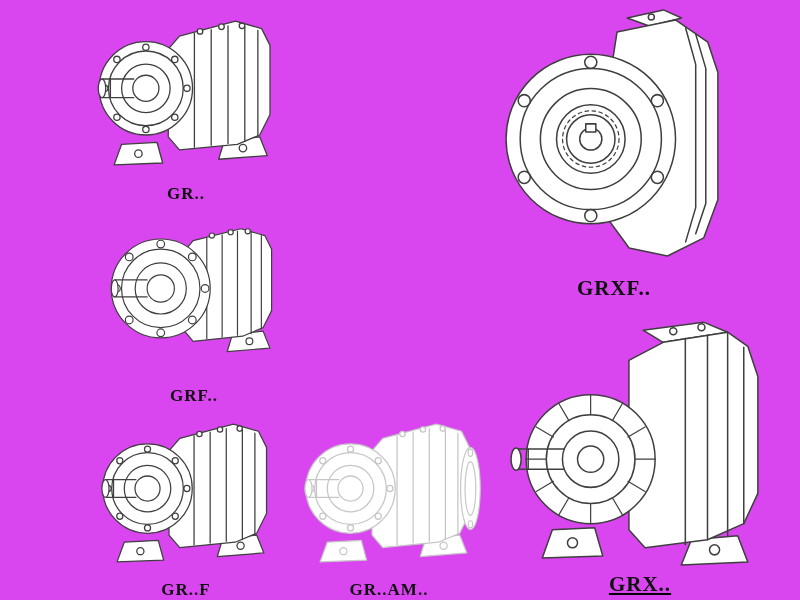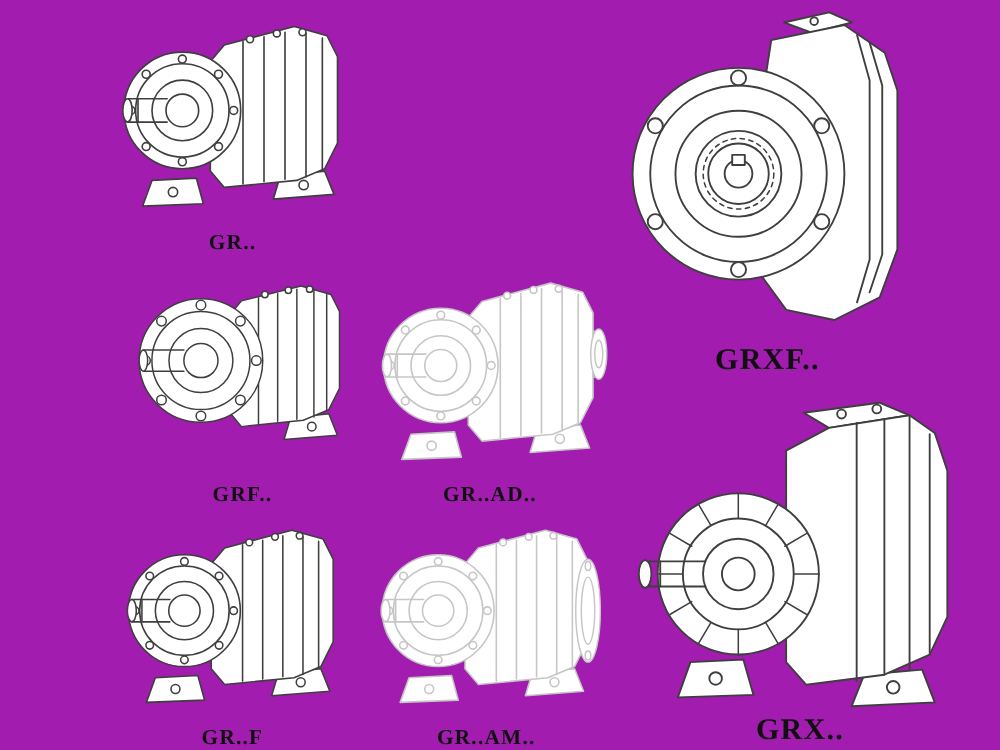--- a/index.html
+++ b/index.html
@@ -5,21 +5,21 @@
   html, body { margin: 0; padding: 0; }
   body {
     width: 800px; height: 600px;
     background: #ffffff;
     font-family: "Liberation Serif", serif;
     overflow: hidden;
   }
   .canvas {
     position: relative;
     width: 800px; height: 600px;
-    background: #a21caf;
+    background: #d946ef;
   }
   figure.cell {
     position: absolute;
     margin: 0;
     display: flex;
     flex-direction: column;
     align-items: center;
     justify-content: flex-end;
   }
   .cell svg.drawing {
@@ -32,21 +32,21 @@
   .fig-label {
     height: 24px;
     line-height: 24px;
     font-weight: bold;
     font-size: 17px;
     letter-spacing: 1px;
     color: #101010;
     text-align: center;
     white-space: nowrap;
   }
-  .cell.big .fig-label { font-size: 24px; }
+  .cell.big .fig-label { font-size: 21px; }
   .defs-holder { position: absolute; width: 0; height: 0; overflow: hidden; }
 </style>
 </head>
 <body>
 
 <div class="canvas">
 
   <svg class="defs-holder" aria-hidden="true">
     <defs>
 
@@ -176,31 +176,20 @@
     <figcaption class="fig-label">GRXF..</figcaption>
   </figure>
 
   <figure class="cell" style="left:94px; top:210px; width:200px; height:198px;gap:12px;">
     <svg class="drawing" viewBox="0 0 210 190">
       <use href="#sym-grf"></use>
     </svg>
     <figcaption class="fig-label">GRF..</figcaption>
   </figure>
 
-  <figure class="cell faded" style="left:292px; top:210px; width:200px; height:198px;">
-    <svg class="drawing" viewBox="0 0 210 190">
-      <use href="#sym-gr"></use>
-      <g fill="#fff" stroke="currentColor" stroke-width="1.3">
-        <path d="M195,60 H200 M195,100 H200" fill="none"></path>
-        <ellipse cx="200" cy="80" rx="7" ry="22"></ellipse>
-        <ellipse cx="200" cy="80" rx="3.5" ry="12" fill="none"></ellipse>
-      </g>
-    </svg>
-    <figcaption class="fig-label">GR..AD..</figcaption>
-  </figure>
 
   <figure class="cell" style="left:88px; top:408px; width:196px; height:194px;">
     <svg class="drawing" viewBox="0 0 210 190">
       <use href="#sym-gr"></use>
     </svg>
     <figcaption class="fig-label">GR..F</figcaption>
   </figure>
 
   <figure class="cell faded" style="left:290px; top:408px; width:198px; height:194px;">
     <svg class="drawing" viewBox="0 0 210 190">
@@ -208,20 +197,20 @@
       <g fill="#fff" stroke="currentColor" stroke-width="1.3">
         <ellipse cx="196" cy="90" rx="11" ry="46"></ellipse>
         <ellipse cx="196" cy="90" rx="6" ry="30" fill="none"></ellipse>
         <ellipse cx="196" cy="50" rx="2.5" ry="4" fill="none"></ellipse>
         <ellipse cx="196" cy="130" rx="2.5" ry="4" fill="none"></ellipse>
       </g>
     </svg>
     <figcaption class="fig-label">GR..AM..</figcaption>
   </figure>
 
-  <figure class="cell big" style="left:492px; top:300px; width:296px; height:296px;">
+  <figure class="cell big" style="left:492px; top:300px; width:296px; height:296px;text-decoration:underline;">
     <svg class="drawing" viewBox="0 0 290 270">
       <use href="#sym-grx"></use>
     </svg>
     <figcaption class="fig-label">GRX..</figcaption>
   </figure>
 
 </div>
 
 </body></html>

